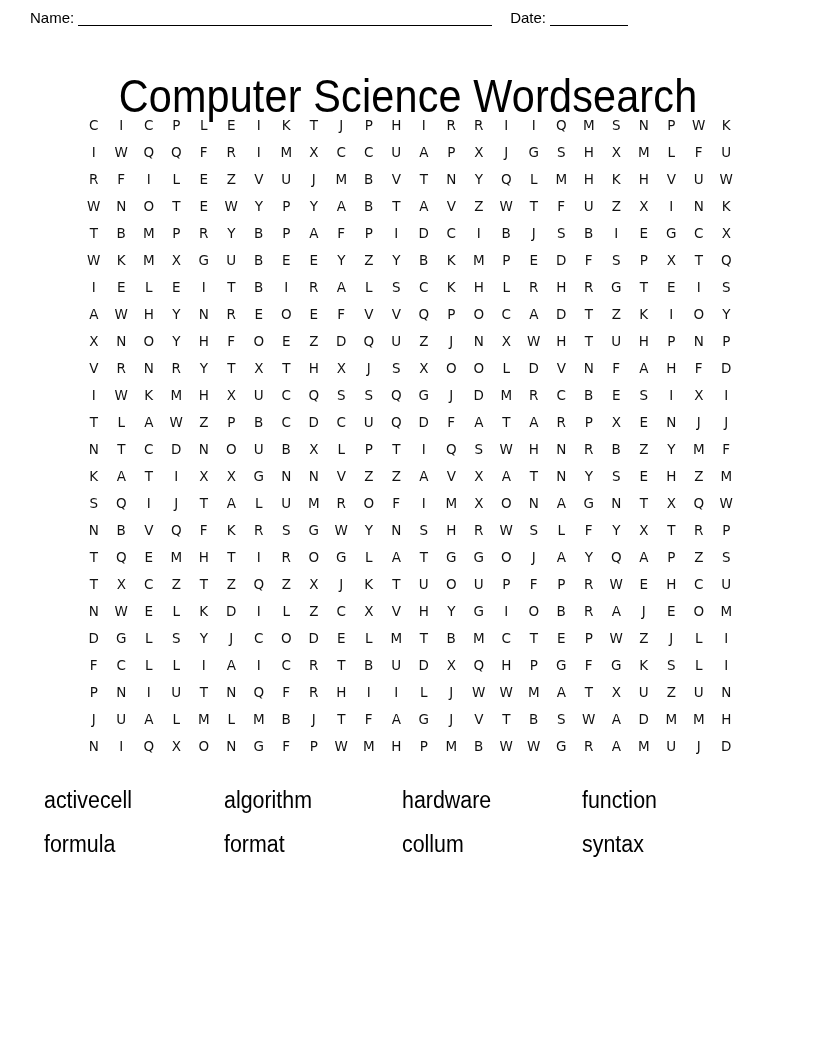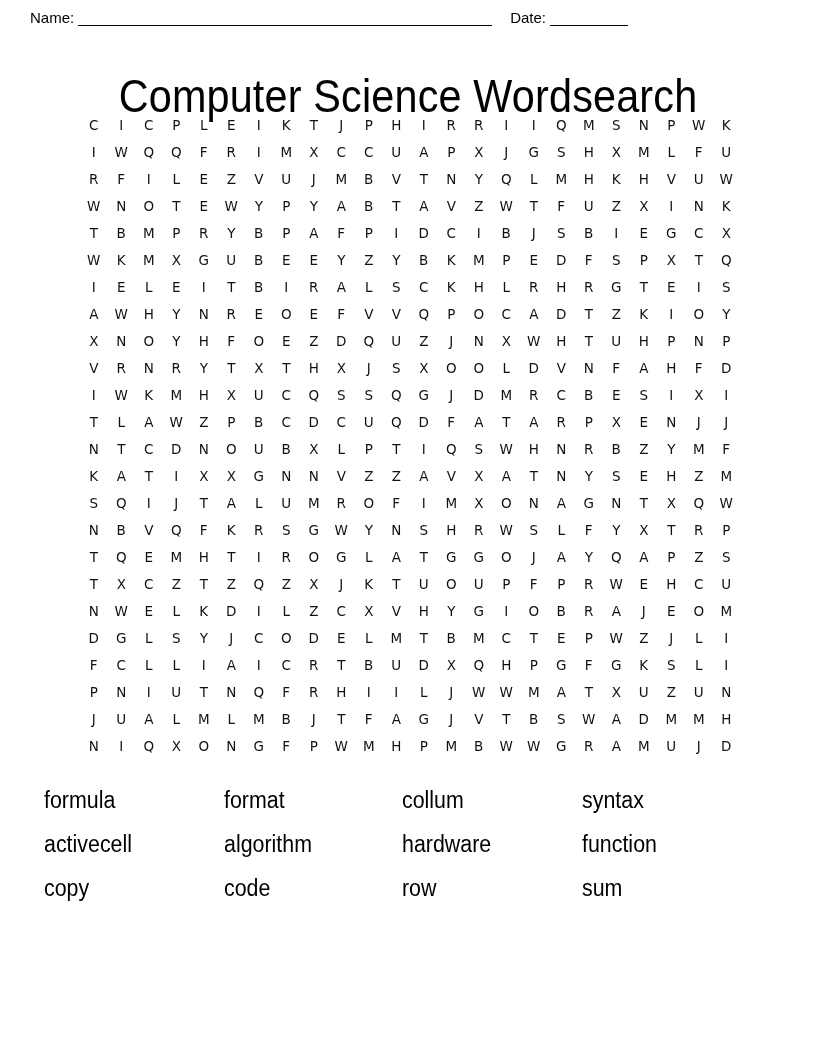--- a/index.html
+++ b/index.html
@@ -744,30 +744,24 @@
       <span class="grid-cell">A</span>
       <span class="grid-cell">M</span>
       <span class="grid-cell">U</span>
       <span class="grid-cell">J</span>
       <span class="grid-cell">D</span>
     </div>
   </div>
 
 <div class="wordlist">
     <div class="word-row">
+      <span class="word-item word-col-0">activecell</span>
+      <span class="word-item word-col-1">algorithm</span>
+      <span class="word-item word-col-2">hardware</span>
+      <span class="word-item word-col-3">function</span>
+    </div>
+    <div class="word-row">
       <span class="word-item word-col-0">formula</span>
       <span class="word-item word-col-1">format</span>
       <span class="word-item word-col-2">collum</span>
       <span class="word-item word-col-3">syntax</span>
     </div>
-    <div class="word-row">
-      <span class="word-item word-col-0">activecell</span>
-      <span class="word-item word-col-1">algorithm</span>
-      <span class="word-item word-col-2">hardware</span>
-      <span class="word-item word-col-3">function</span>
-    </div>
-    <div class="word-row">
-      <span class="word-item word-col-0">copy</span>
-      <span class="word-item word-col-1">code</span>
-      <span class="word-item word-col-2">row</span>
-      <span class="word-item word-col-3">sum</span>
-    </div>
   </div>
 
 </body></html>

